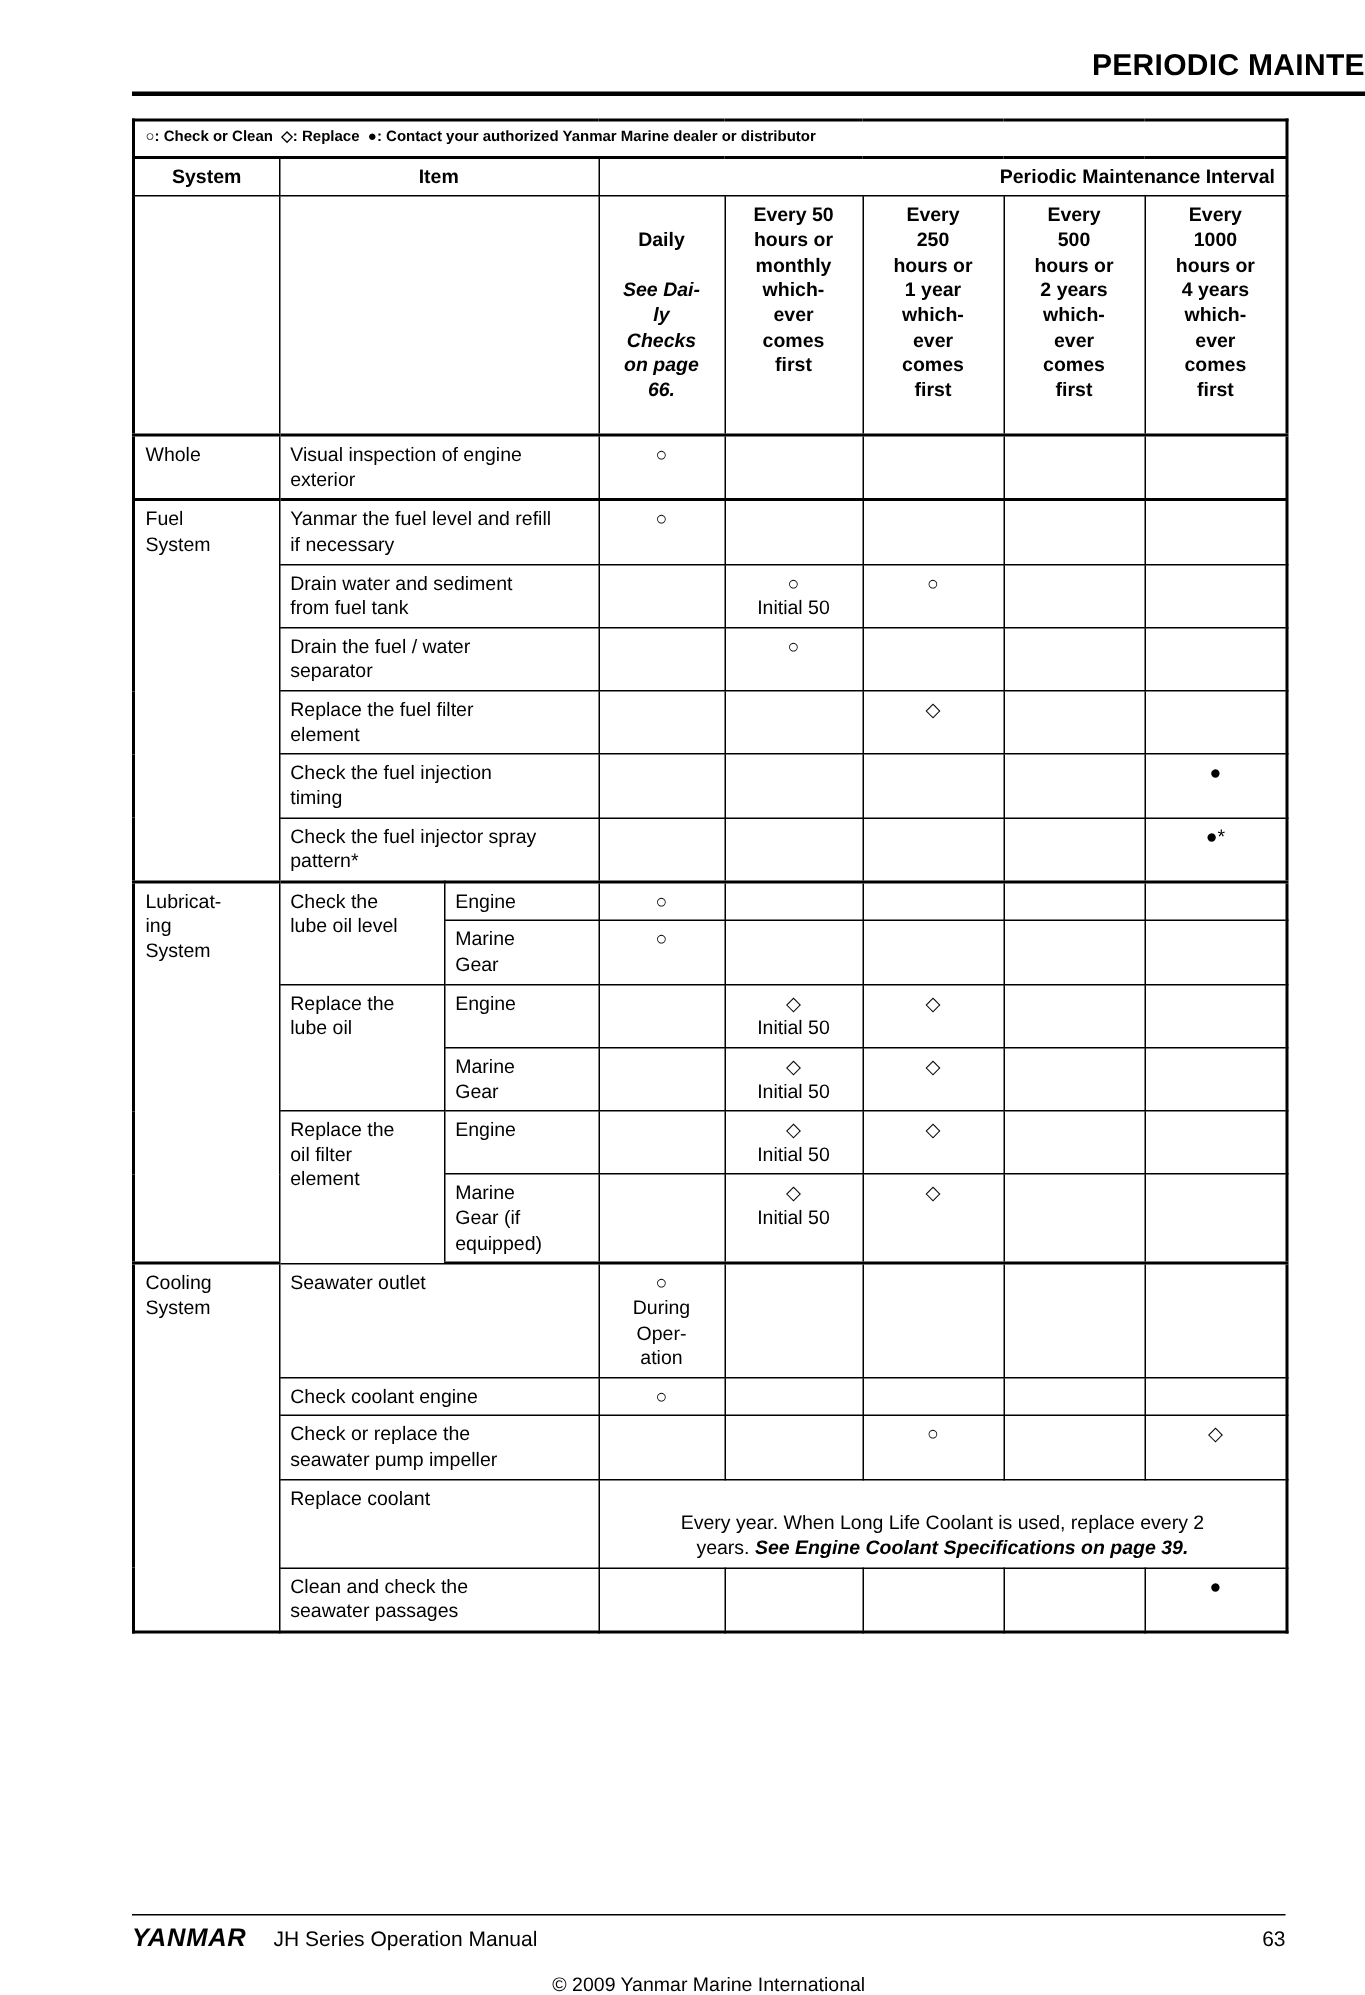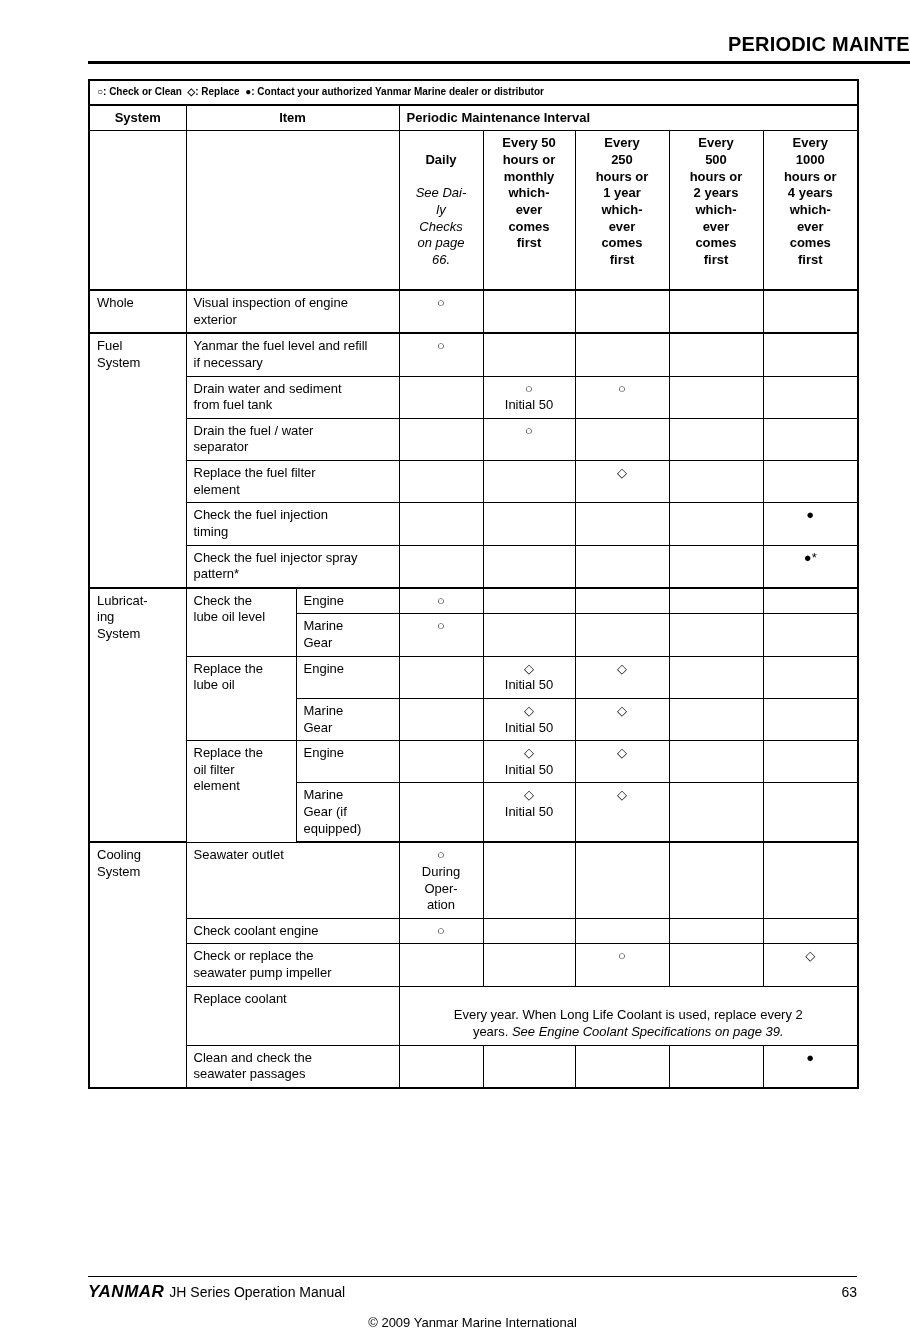--- a/index.html
+++ b/index.html
@@ -6,31 +6,31 @@
   body{width:910px;height:1330px;background:#fff;color:#000;
        font-family:"Liberation Sans",sans-serif;position:relative;overflow:hidden}
   .content{position:absolute;left:88px;top:0;width:894px}
   .page-title{margin-top:33px;text-align:right;font-size:20px;font-weight:bold;letter-spacing:.2px}
   .title-rule{border-bottom:3px solid #000;margin-top:5px}
   table{border-collapse:collapse;table-layout:fixed;width:769px;margin-top:15px;border:2px solid #000}
   td{border:1px solid #000;font-size:13px;line-height:1.28;vertical-align:top;
      padding:4px 7px;white-space:pre-line;overflow:hidden}
   .legend{font-weight:bold;font-size:10px;padding:5px 7px;border-bottom-width:2px}
   .hdr{font-weight:bold;text-align:center}
-  .hl{text-align:left}
+  .hl{text-align:right}
   .c{text-align:center}
-  .it{font-style:italic;font-weight:normal}
+  .it{font-style:italic;font-weight:bold}
   .blk{display:block}
   .bb2{border-bottom-width:2px}
   tr.sect td{border-bottom-width:2px}
   .footer{position:absolute;left:88px;top:1276px;width:769px}
   .footer-rule{border-top:1px solid #000}
   .footer-row{display:flex;align-items:baseline;padding-top:5px}
   .brand{font-weight:bold;font-style:italic;font-size:17px;letter-spacing:.5px}
-  .manual{font-size:14px;margin-left:5px}
+  .manual{font-size:14px;margin-left:18px}
   .pagenum{margin-left:auto;font-size:14px}
   .copyright{text-align:center;font-size:13px;margin-top:13px}
 </style>
 </head>
 <body>
 
 <div class="content">
 
   <div class="page-title">PERIODIC MAINTENANCE</div>
   <div class="title-rule"></div>

